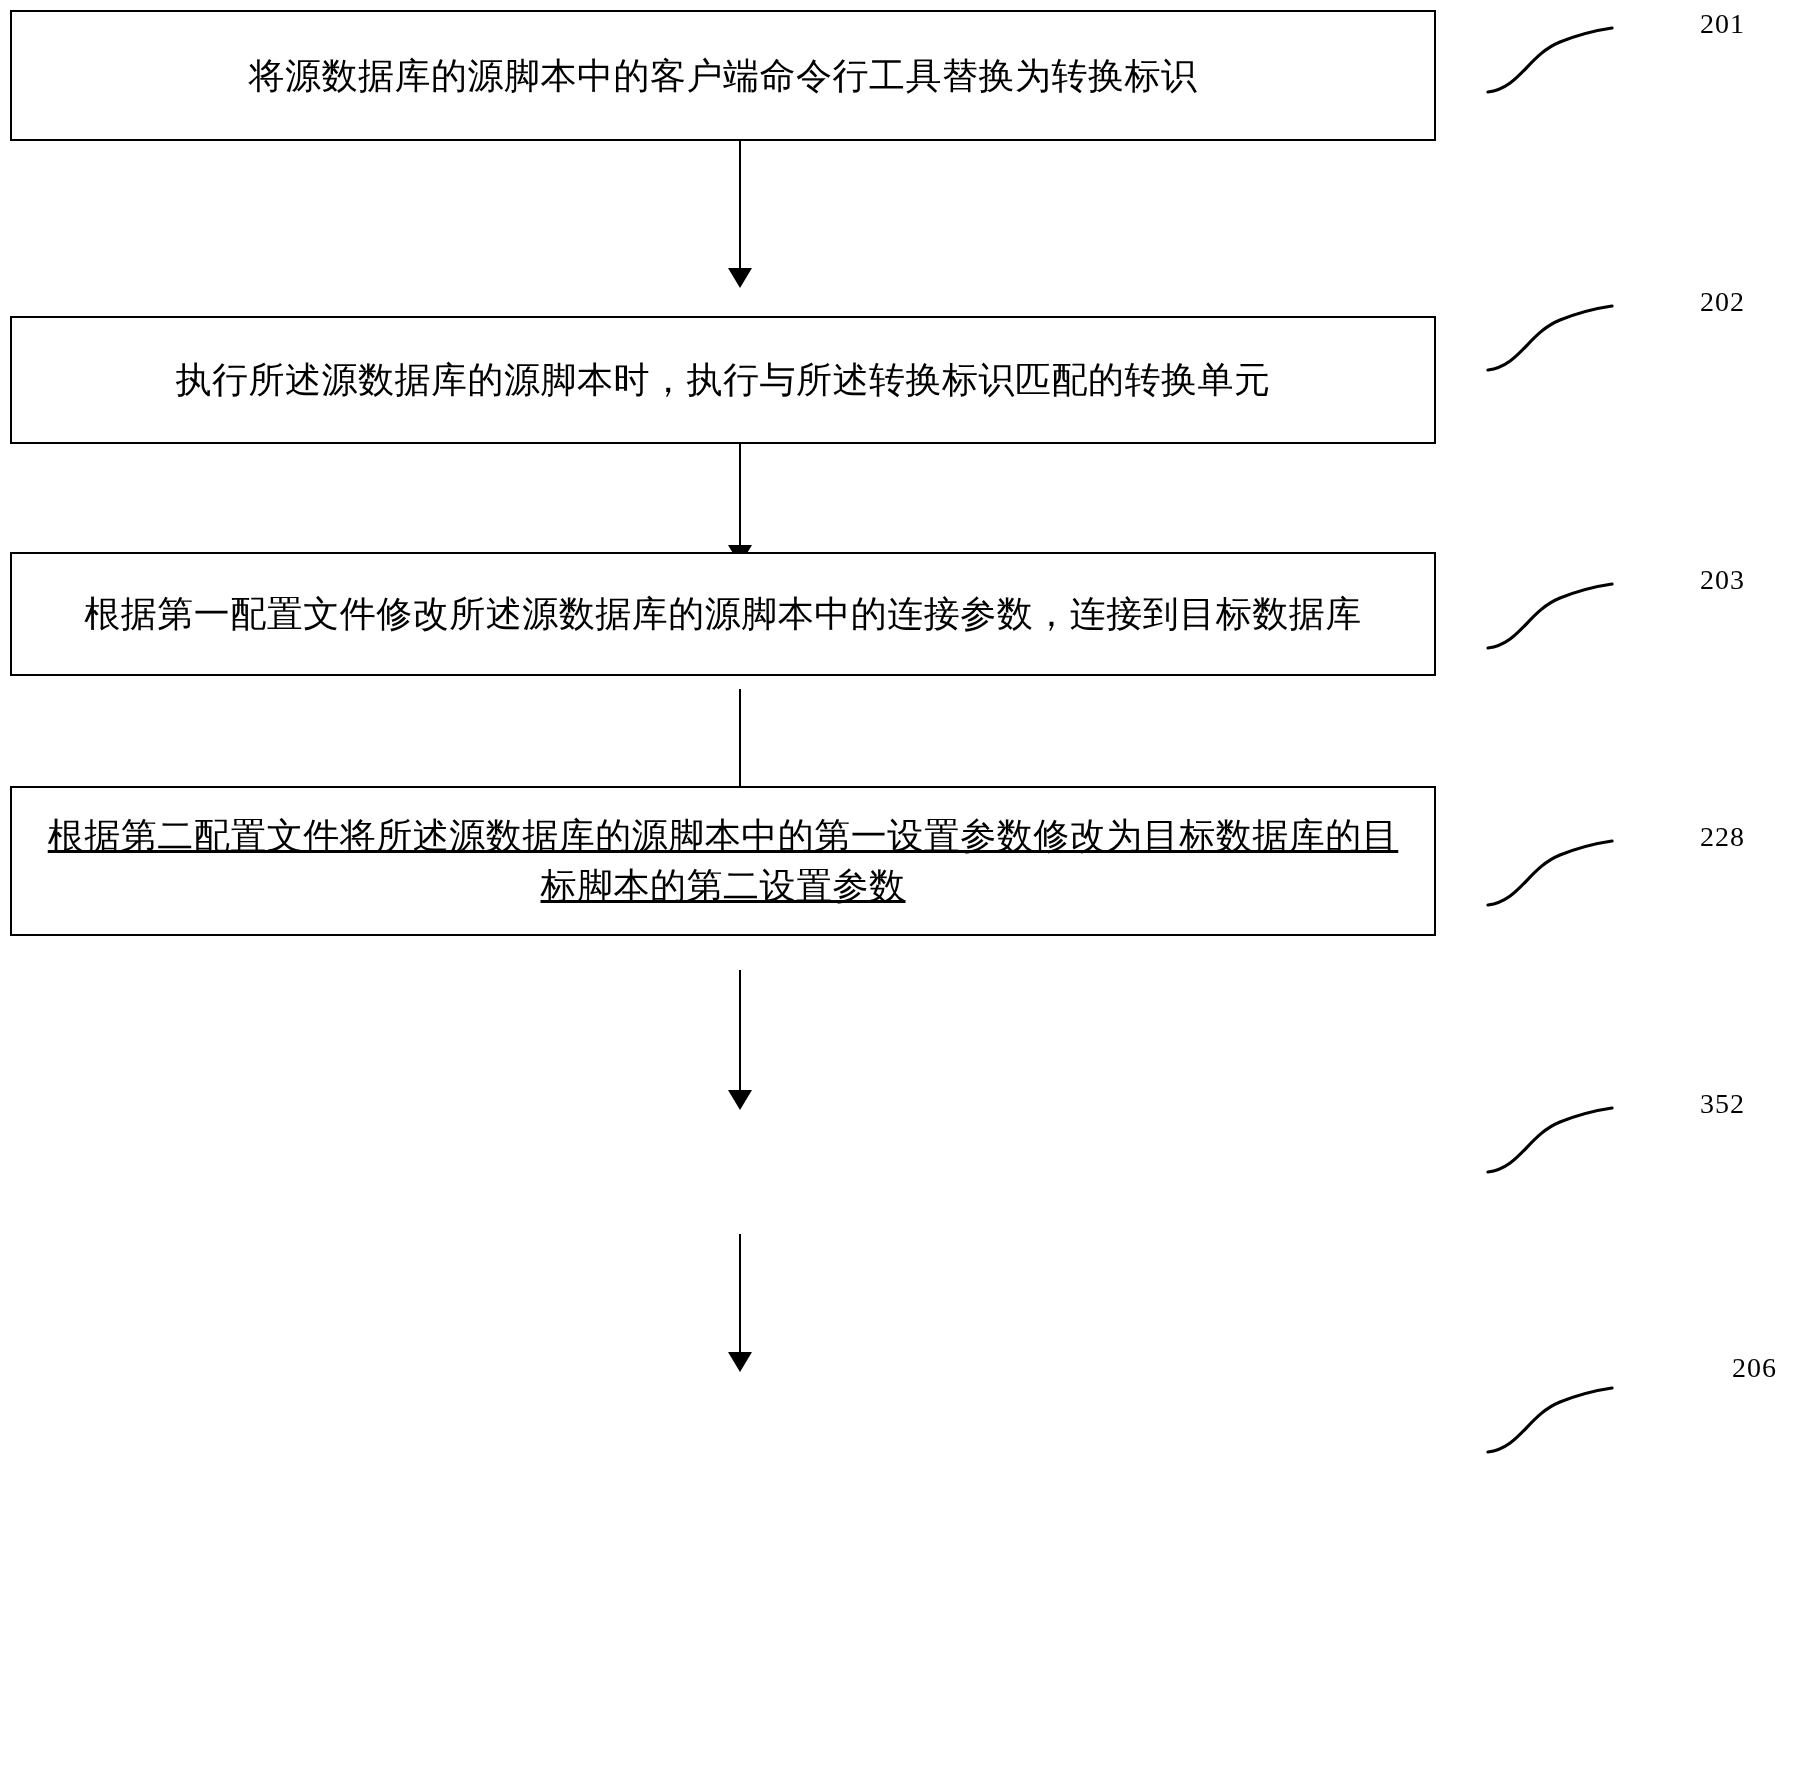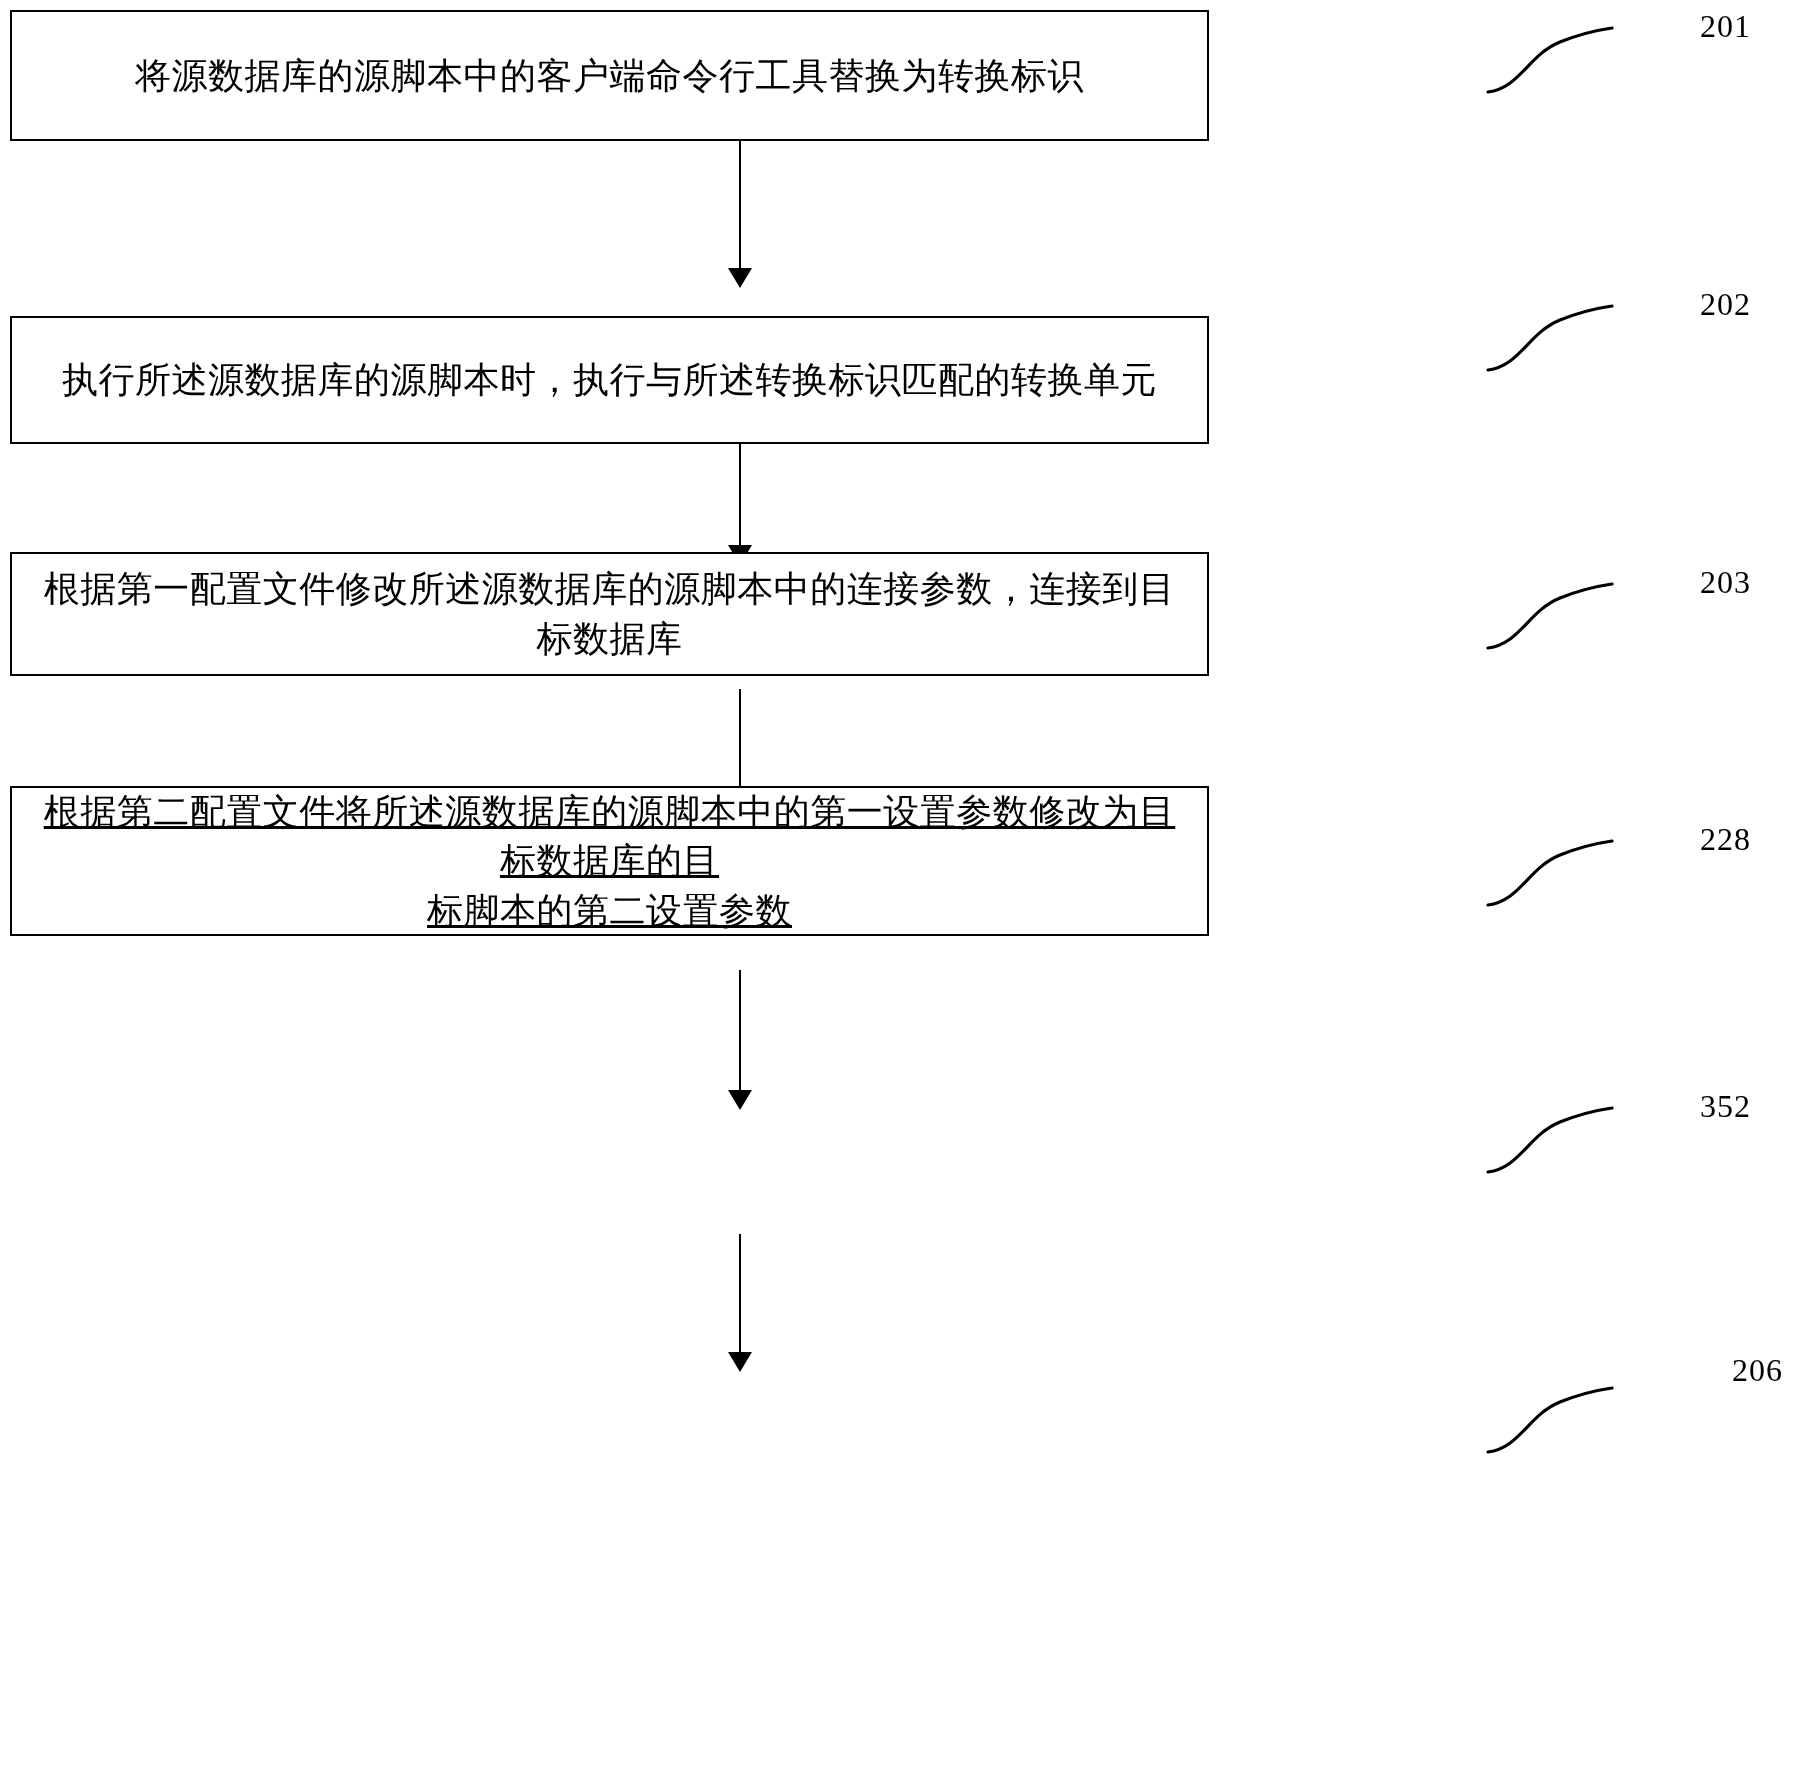--- a/index.html
+++ b/index.html
@@ -13,41 +13,41 @@
   #canvas {
     position: relative;
     width: 1813px;
     height: 1771px;
     background: #ffffff;
     overflow: hidden;
   }
   .flow-box {
     position: absolute;
     left: 10px;
-    width: 1199px;
+    width: 1426px;
     box-sizing: border-box;
     border: 2px solid #000000;
     background: #ffffff;
     display: flex;
     align-items: center;
     justify-content: center;
     text-align: center;
   }
   .flow-box .box-text {
     font-size: 36px;
     line-height: 1.38;
     color: #000000;
     letter-spacing: 0.5px;
     padding: 0 22px;
     font-family: "DejaVu Serif", "Liberation Serif", serif;
     white-space: pre-line;
   }
   .ref-label {
     position: absolute;
-    font-size: 32px;
+    font-size: 28px;
     color: #000000;
     font-family: "Liberation Serif", "DejaVu Serif", serif;
     letter-spacing: 1px;
   }
   .leader {
     position: absolute;
     pointer-events: none;
   }
   .connector {
     position: absolute;

